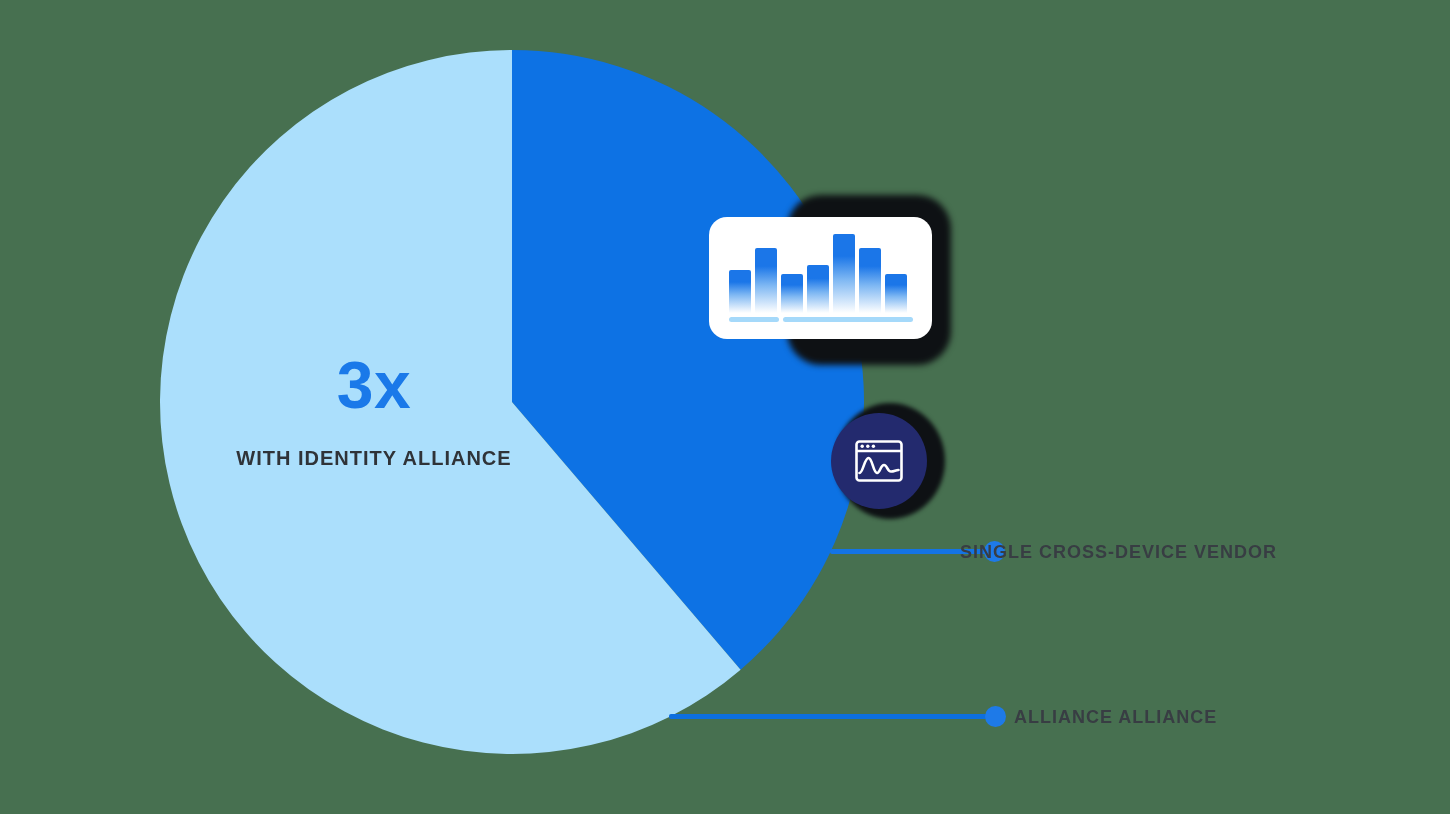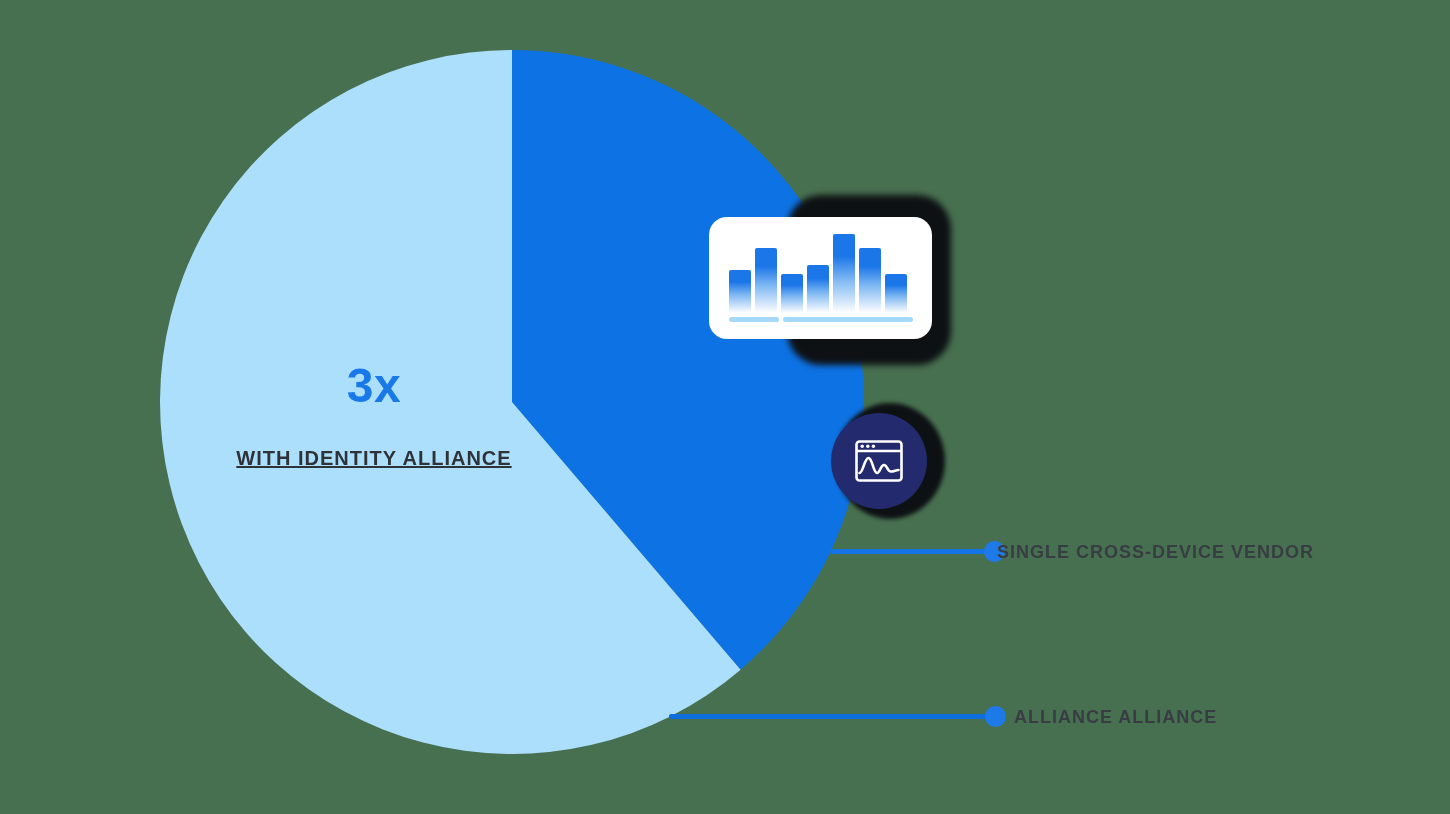--- a/index.html
+++ b/index.html
@@ -21,34 +21,33 @@
   }
 
   
   .center-text {
     position: absolute;
     left: 204px; top: 344px;
     width: 340px;
     text-align: center;
   }
   .center-text .big {
-    font-size: 48px;
+    font-size: 66px;
     line-height: 83px;
     font-weight: bold;
     color: #1A79E9;
     letter-spacing: 0.5px;
   }
   .center-text .caption {
     margin-top: 20px;
     font-size: 20px;
     font-weight: bold;
     letter-spacing: 1px;
     color: #2F3338;
     white-space: nowrap;
-    text-decoration: underline;
   }
 
   
   .card-shadow {
     position: absolute;
     left: 787px; top: 195px;
     width: 164px; height: 170px;
     background: #0E1114;
     border-radius: 34px;
     filter: blur(3px);
@@ -115,21 +114,21 @@
   .dot-1 { left: 984px; top: 541px; }
   .dot-2 { left: 985px; top: 706px; }
   .callout-label {
     position: absolute;
     font-size: 18px;
     font-weight: bold;
     letter-spacing: 1px;
     color: #383D43;
     white-space: nowrap;
   }
-  .label-1 { left: 997px; top: 542px; }
+  .label-1 { left: 960px; top: 542px; }
   .label-2 { left: 1014px; top: 707px; }
 </style>
 </head>
 <body>
 
 <div class="stage" style="background: rgb(71, 112, 80);">
 
   <svg class="pie-svg" viewBox="0 0 704 704">
       <path d="M 352 352 L 352.00 0.00 A 352 352 0 0 1 580.61 619.66 Z" fill="#0D72E4"></path>
       <path d="M 352 352 L 580.61 619.66 A 352 352 0 1 1 352.00 0.00 Z" fill="#ABDFFC"></path>

